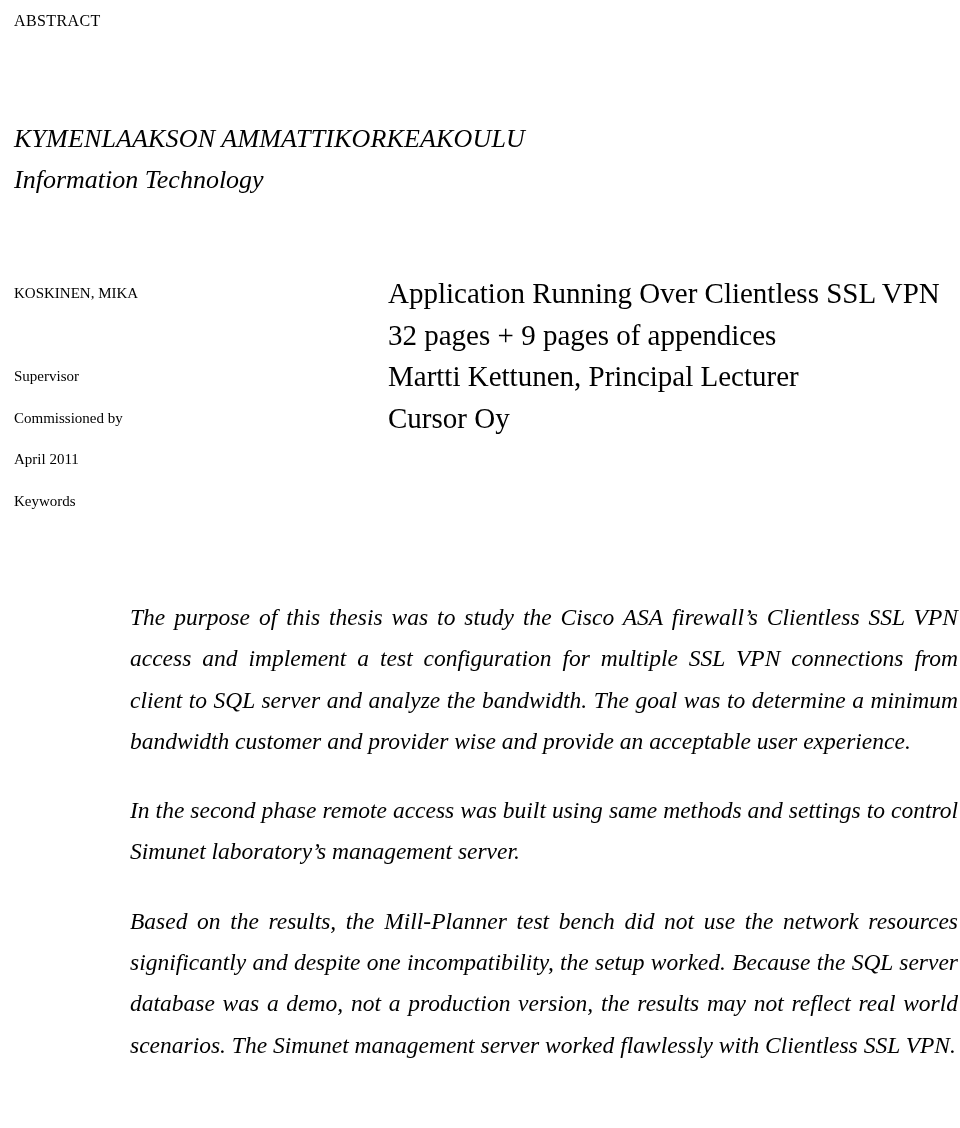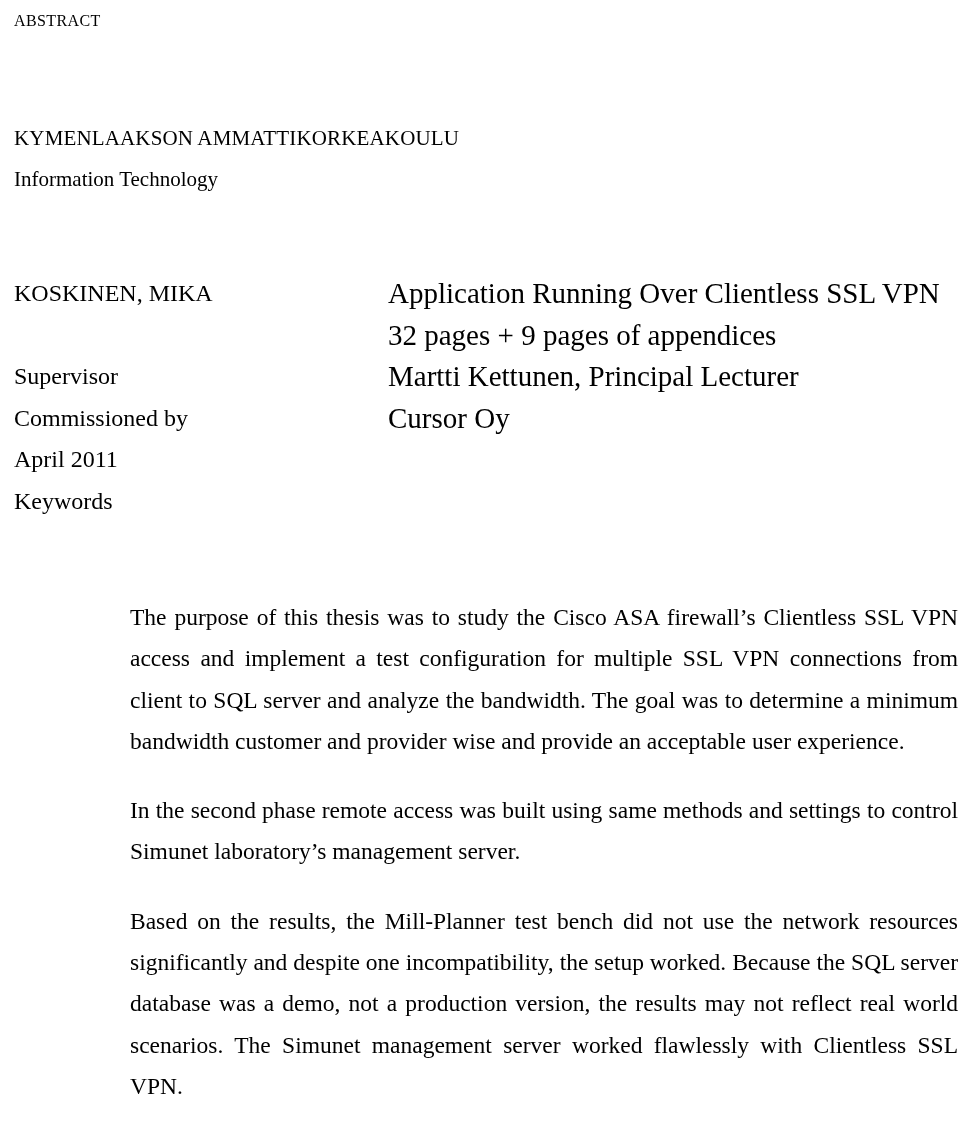--- a/index.html
+++ b/index.html
@@ -37,44 +37,45 @@
   }
 
   
   .institution-block {
     position: absolute;
     left: 14px;
     top: 118px;
     width: 620px;
   }
   .institution-block .line {
-    font-size: 21px;
+    font-size: 26px;
     line-height: 41px;
     white-space: nowrap;
+    font-style: italic;
   }
   .institution-block .line.caps {
     letter-spacing: 0.15px;
   }
 
   
   .meta-block {
     position: absolute;
     left: 14px;
     top: 278px;
     width: 940px;
   }
   .meta-row {
     position: relative;
     height: 41.5px;
   }
   .meta-label {
     position: absolute;
     left: 0;
     top: 0;
-    font-size: 24px;
+    font-size: 15px;
     line-height: 30px;
     white-space: nowrap;
   }
   .meta-value {
     position: absolute;
     left: 374px;
     top: 0;
     font-size: 29px;
     line-height: 30px;
     white-space: nowrap;
@@ -87,20 +88,21 @@
     top: 597px;
     width: 828px;
   }
   .body-para {
     font-size: 23.5px;
     line-height: 41.3px;
     text-align: justify;
     text-justify: inter-word;
     margin: 0 0 28px 0;
     hyphens: manual;
+    font-style: italic;
   }
   .body-para:last-child {
     margin-bottom: 0;
   }
   .body-para.p-justify-last {
     text-align-last: left;
   }
 </style>
 </head>
 <body>

